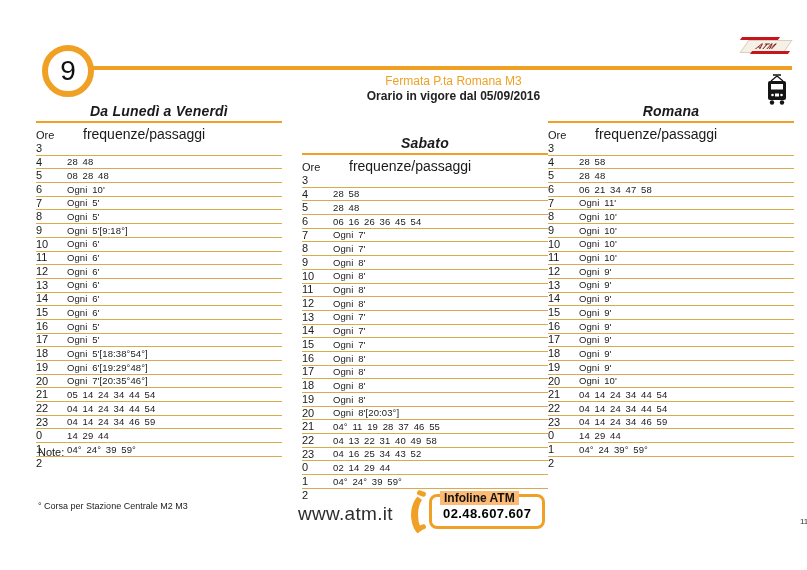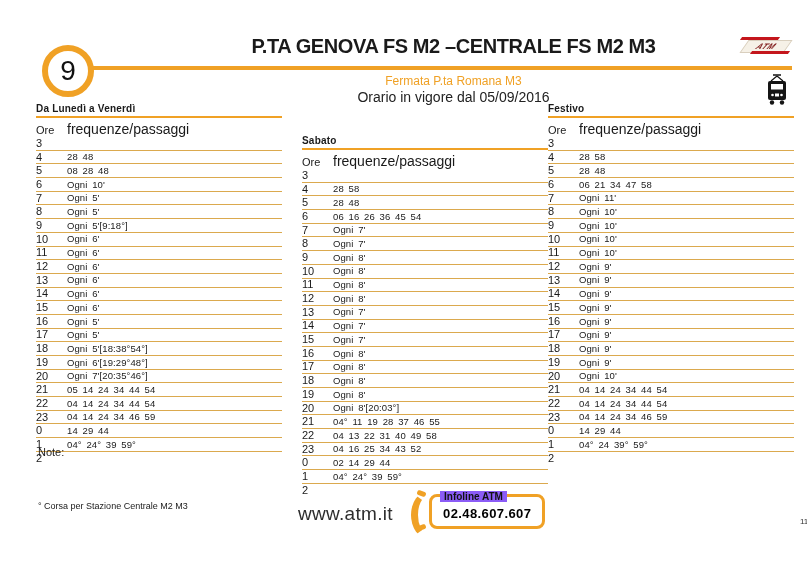--- a/index.html
+++ b/index.html
@@ -27,45 +27,45 @@
   .route-title{
     position:absolute;left:150px;right:50px;top:35px;text-align:center;
     font-size:20px;font-weight:700;letter-spacing:-0.4px;white-space:nowrap;
   }
   .stop-name{
     position:absolute;left:150px;right:50px;top:74px;text-align:center;
     color:var(--orange);font-weight:400;font-size:12px;
   }
   .validity{
     position:absolute;left:150px;right:50px;top:89px;text-align:center;
-    font-size:14px;color:#222;
+    font-size:12px;color:#222;font-weight:bold;
   }
 
   
   .atm-logo{position:absolute;right:16px;top:37px;width:52px;height:17px;}
   .atm-logo .stripe-a{position:absolute;left:2px;top:0;width:38px;height:3px;background:var(--red);transform:skewX(-35deg);}
   .atm-logo .stripe-b{position:absolute;right:2px;bottom:0;width:38px;height:3px;background:var(--red);transform:skewX(-35deg);}
   .atm-logo .plate{
     position:absolute;left:5px;top:3px;width:42px;height:11px;background:#f6f1e7;
     transform:skewX(-35deg);border:1px solid #d9cfbe;
     display:flex;align-items:center;justify-content:center;
   }
   .atm-logo .plate span{font-size:8px;font-weight:700;font-style:italic;color:#7c1414;letter-spacing:0.5px;}
 
   
   .tram{position:absolute;right:17px;top:72px;width:26px;height:34px;}
 
   
   .col{position:absolute;top:103px;width:246px;}
   .col.c0{left:36px;} .col.c1{left:302px;margin-top:32px;} .col.c2{left:548px;}
   .col-title{
-    font-size:10px;font-weight:600;letter-spacing:0.2px;
-    padding-bottom:2px;border-bottom:2.5px solid var(--orange);
-  }
-  .col-head{display:flex;align-items:baseline;padding:3px 0 0 0;font-size:11px;}
+    font-style:italic;font-size:14px;font-weight:600;letter-spacing:0.2px;
+    padding-bottom:2px;border-bottom:2.5px solid var(--orange);text-align:center;
+  }
+  .col-head{display:flex;align-items:baseline;padding:3px 0 0 0;font-size:11px;gap:16px;}
   .col-head .ore{width:31px;}
   .col-head .fl{font-size:14px;}
   .tbody{}
   .trow{display:flex;align-items:center;height:12.7px;border-bottom:1px solid var(--rowline);}
   .trow:last-child{border-bottom:none;}
   .trow .hour{width:31px;font-size:11px;line-height:1;}
   .trow .freq{font-size:9.5px;line-height:1;word-spacing:2px;letter-spacing:0.1px;}
 
   
   .note-title{position:absolute;left:38px;top:446px;font-size:11px;}
@@ -79,36 +79,35 @@
     position:absolute;left:3px;top:1px;width:20px;height:36px;
     border:5px solid transparent;border-left:7px solid var(--orange);border-radius:50%;
   }
   .receiver .cap-top{position:absolute;top:0;left:9px;width:9px;height:5px;background:var(--orange);border-radius:2px;transform:rotate(18deg);}
   .receiver .cap-bot{position:absolute;bottom:1px;left:9px;width:9px;height:5px;background:var(--orange);border-radius:2px;transform:rotate(-18deg);}
   .phone-box{
     position:relative;border:3px solid var(--orange);border-radius:8px;background:#fff;
     padding:7px 11px 4px 11px;margin-left:1px;
   }
   .phone-label{
-    position:absolute;top:-6px;left:8px;background:#8b5cf6;padding:0 4px;
-    font-size:10px;font-weight:700;color:#111;white-space:nowrap;
+    position:absolute;top:-6px;left:8px;background:#fdba74;padding:0 4px;
+    font-size:12px;font-weight:700;color:#111;white-space:nowrap;
   }
   .phone-number{font-size:13px;font-weight:700;letter-spacing:0.4px;color:#000;}
   .sheet-code{position:absolute;left:752px;top:517px;font-size:8px;color:#333;margin-left:48px;}
 </style>
 </head>
 <body>
 
 <div class="page">
 
   <div class="line-circle">
     <span>9</span>
   </div>
   <div class="hrule"></div>
-  <div class="route-title">P.TA GENOVA FS M2 –CENTRALE FS M2 M3</div>
   <div class="stop-name">Fermata P.ta Romana M3</div>
   <div class="validity">Orario  in vigore dal 05/09/2016</div>
 
   <div class="atm-logo">
     <div class="stripe-a"></div>
     <div class="plate">
       <span>ATM</span>
     </div>
     <div class="stripe-b"></div>
   </div>
@@ -334,21 +333,21 @@
           <span class="freq">04° 24° 39 59°</span>
         </div>
         <div class="trow">
           <span class="hour">2</span>
           <span class="freq"></span>
         </div>
       </div>
   </div>
 
   <div class="col c2">
-    <div class="col-title">Festivo</div>
+    <div class="col-title">Romana</div>
     <div class="col-head">
       <span class="ore">Ore</span>
       <span class="fl">frequenze/passaggi</span>
     </div>
     <div class="tbody">
         <div class="trow">
           <span class="hour">3</span>
           <span class="freq"></span>
         </div>
         <div class="trow">

